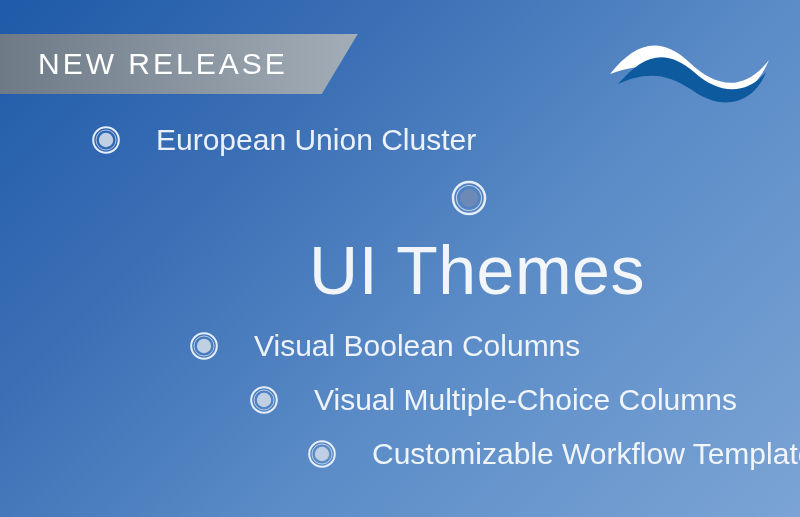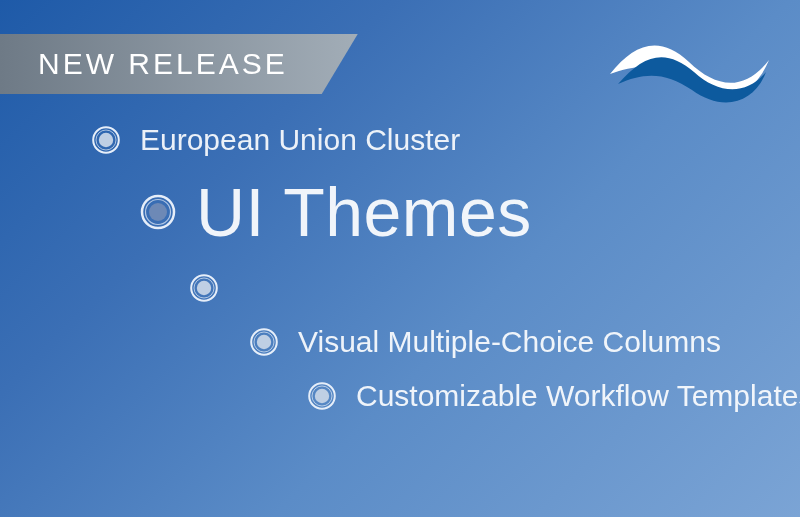--- a/index.html
+++ b/index.html
@@ -52,34 +52,35 @@
     align-items: center;
     gap: 18px;
     margin-bottom: 22px;
     white-space: nowrap;
   }
   .feature-label {
     color: rgba(255,255,255,0.9);
     font-weight: 300;
     font-size: 30px;
     line-height: 1;
+    margin-left: 16px;
   }
   .featured .feature-label {
     font-size: 68px;
     letter-spacing: 0.5px;
     color: rgba(255,255,255,0.92);
   }
 
   
   .bullet { flex: 0 0 auto; display: inline-flex; }
   .bullet svg { display: block; }
 
   
   .row-1 { margin-left: 90px; }
-  .row-2 { margin-left: 138px; margin-bottom: 26px; }
+  .row-2 { margin-left: 138px; margin-bottom: 26px; flex-direction: column; }
   .row-3 { margin-left: 188px; }
   .row-4 { margin-left: 248px; }
   .row-5 { margin-left: 306px; margin-bottom: 0; }
 </style>
 </head>
 <body>
 
 <div class="banner">
   <span>NEW RELEASE</span>
 </div>
@@ -126,20 +127,21 @@
   </div>
 
   <div class="feature-row row-3">
     <span class="bullet">
       <svg width="32" height="32" viewBox="0 0 40 40">
         <circle cx="20" cy="20" r="16" fill="none" stroke="#e6eef9" stroke-width="2.5"></circle>
         <circle cx="20" cy="20" r="12.5" fill="none" stroke="#e6eef9" stroke-width="1.2" opacity="0.7"></circle>
         <circle cx="20" cy="20" r="9" fill="#bfcfe4"></circle>
       </svg>
     </span>
+    <span class="feature-label">Visual Boolean Columns</span>
   </div>
 
   <div class="feature-row row-4">
     <span class="bullet">
       <svg width="32" height="32" viewBox="0 0 40 40">
         <circle cx="20" cy="20" r="16" fill="none" stroke="#e6eef9" stroke-width="2.5"></circle>
         <circle cx="20" cy="20" r="12.5" fill="none" stroke="#e6eef9" stroke-width="1.2" opacity="0.7"></circle>
         <circle cx="20" cy="20" r="9" fill="#bfcfe4"></circle>
       </svg>
     </span>

